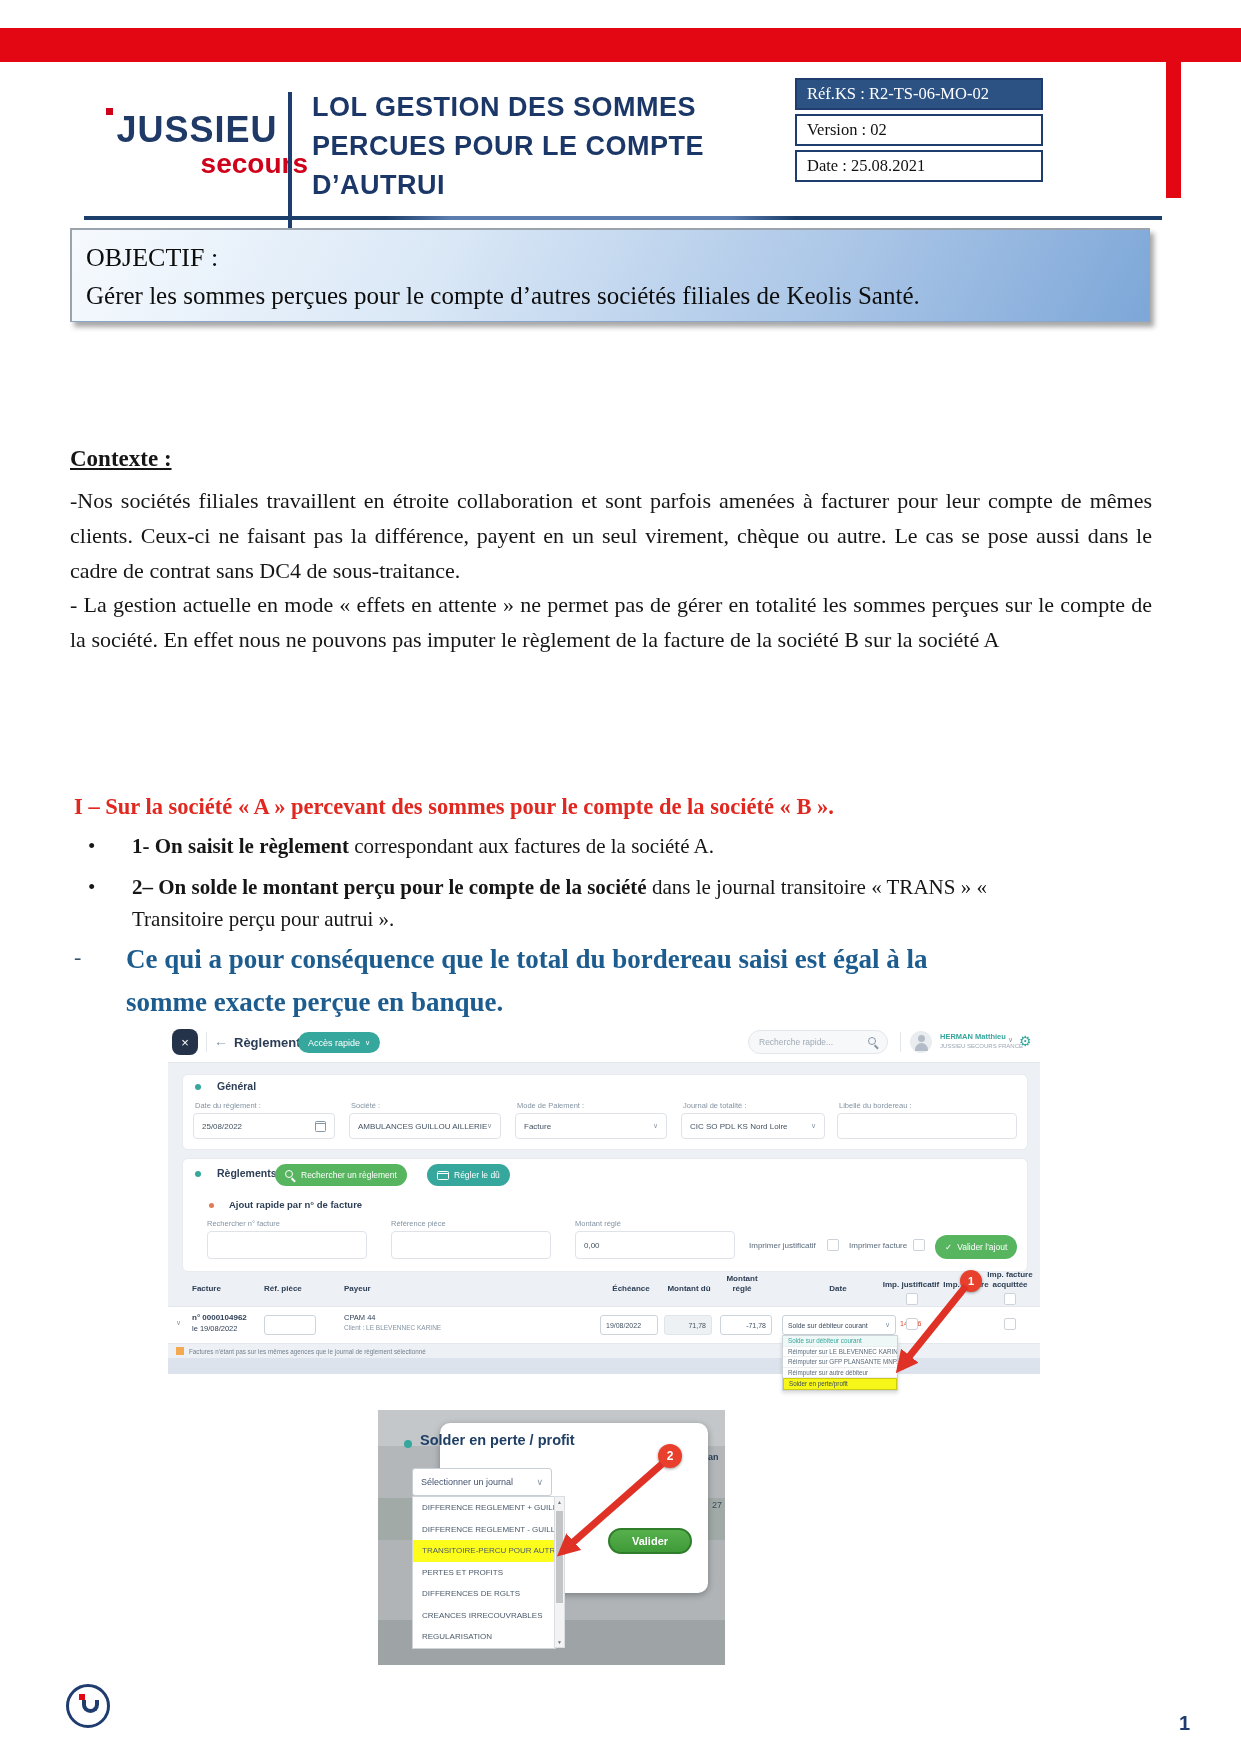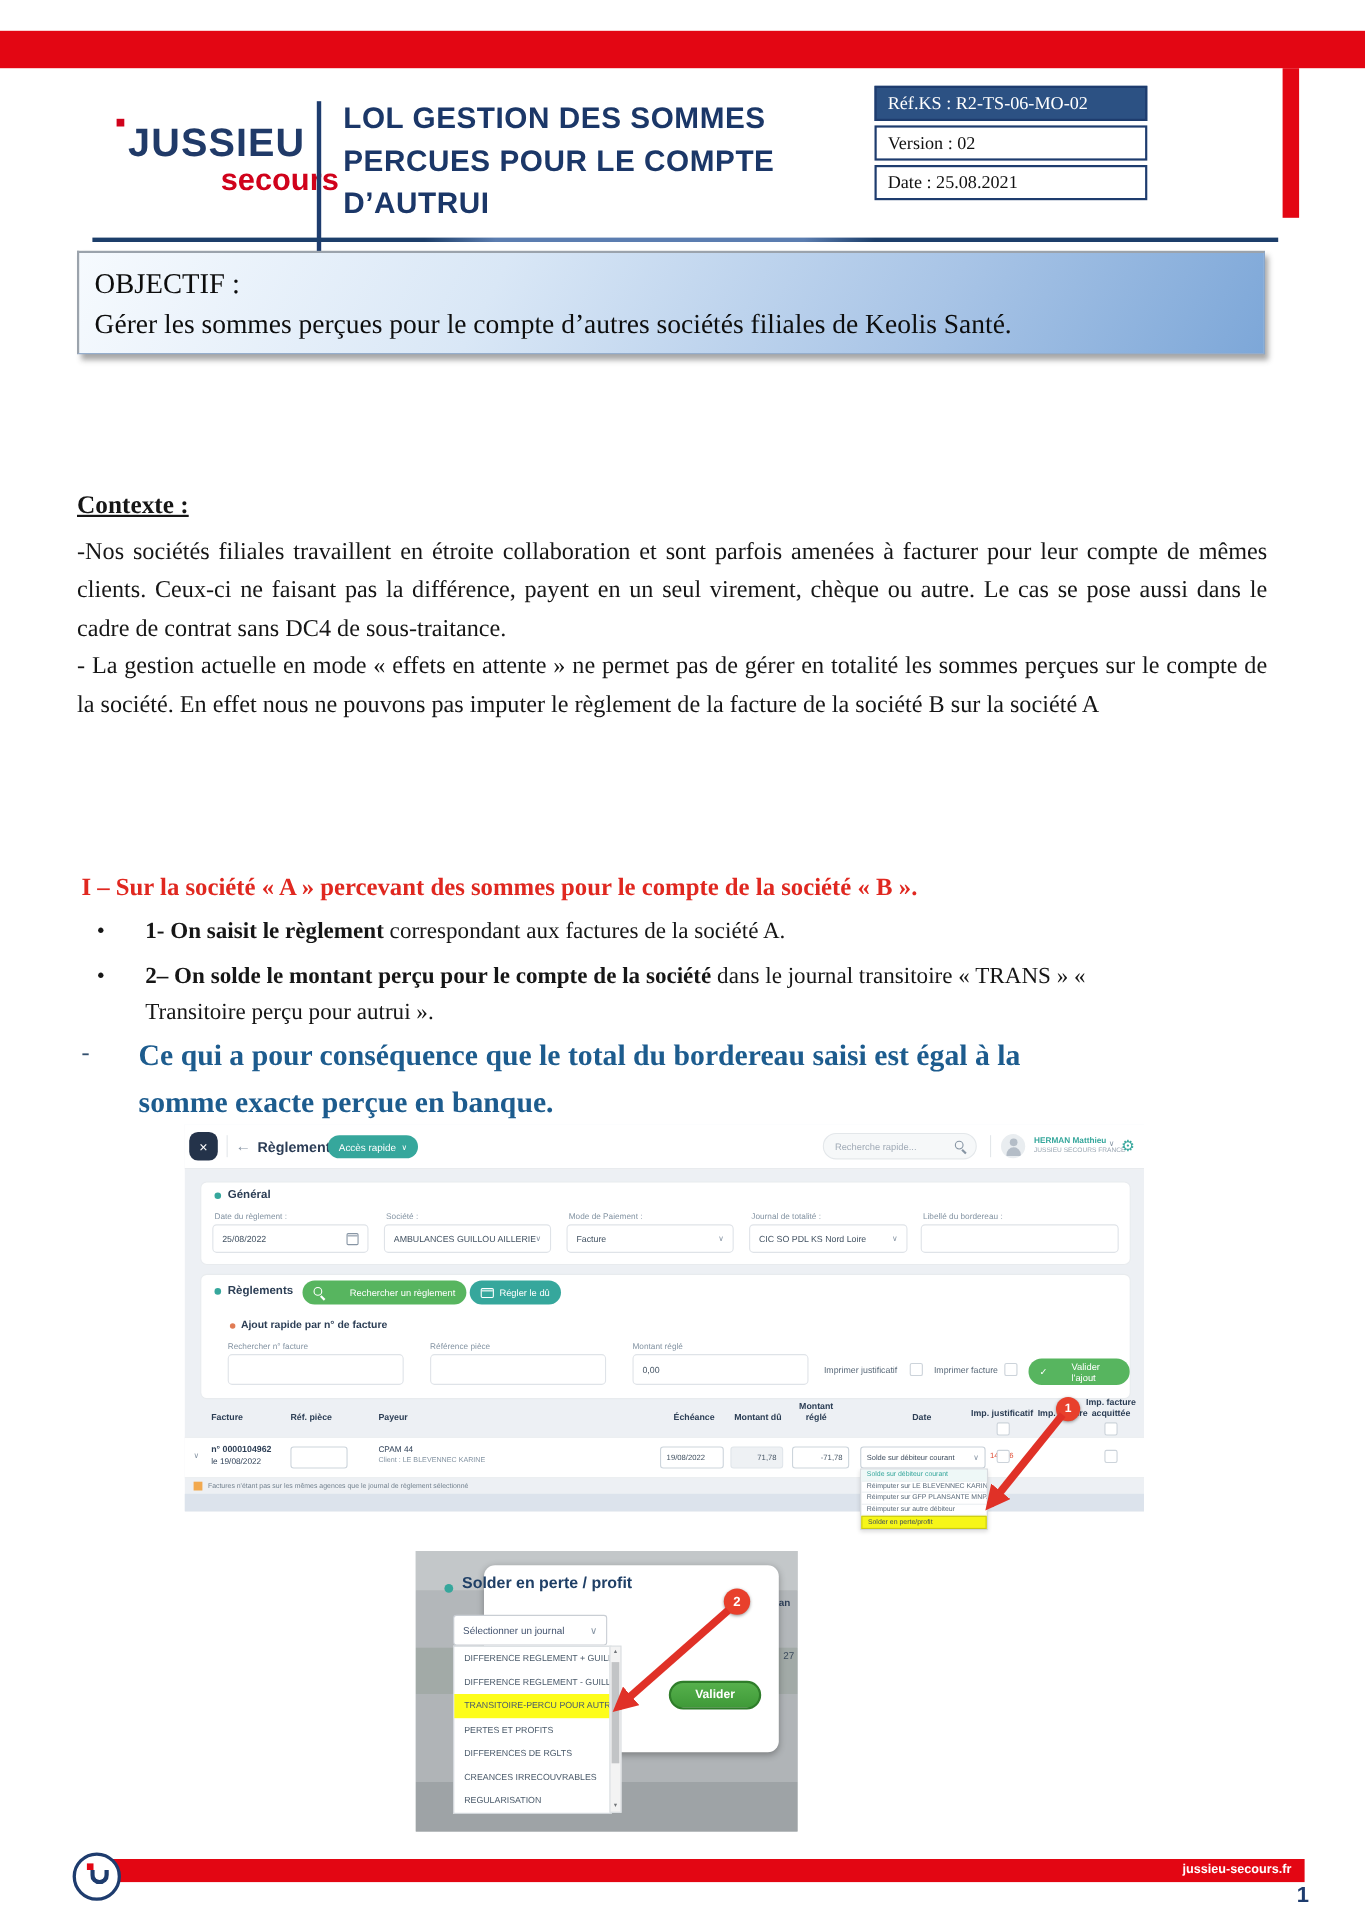--- a/index.html
+++ b/index.html
@@ -62,30 +62,30 @@
   .tdiv{position:absolute;top:10px;width:1px;height:20px;background:#e3e7ea;}
   .av{position:absolute;left:742px;top:9px;width:22px;height:22px;border-radius:50%;background:#e9edf0;overflow:hidden;}
   .av .h{width:7px;height:7px;border-radius:50%;background:#b4bdc7;margin:4px auto 0;}
   .av .b{width:13px;height:8px;border-radius:7px 7px 0 0;background:#b4bdc7;margin:1px auto 0;}
   .uname{position:absolute;left:772px;top:10px;font-size:7.5px;font-weight:bold;color:#36a79c;white-space:nowrap;}
   .uorg{position:absolute;left:772px;top:21px;font-size:6px;color:#9aa6b2;white-space:nowrap;}
   .uchev{position:absolute;left:840px;top:14px;font-size:7px;color:#8795a4;}
   .gear{position:absolute;left:851px;top:11px;font-size:14px;color:#36a79c;}
   .panel{position:absolute;left:14px;width:844px;background:#fff;border:1px solid #e8ebee;border-radius:6px;}
   .dot{position:absolute;width:6px;height:6px;border-radius:50%;background:#36a79c;}
-  .sec-t{position:absolute;font-size:10.5px;font-weight:bold;color:#2c3e55;}
+  .sec-t{position:absolute;font-size:10.5px;font-weight:bold;color:#2c3e55;margin-left:10px;}
   .lbl{position:absolute;font-size:7.5px;color:#8494a3;white-space:nowrap;}
   .fld{position:absolute;height:26px;background:#fff;border:1px solid #dfe3e8;border-radius:4px;
        font-size:8px;color:#425262;display:flex;align-items:center;padding:0 8px;box-sizing:border-box;}
   .fld .sp{flex:1;white-space:nowrap;overflow:hidden;}
   .chev{color:#8795a4;font-size:7px;}
   .cal{width:9px;height:9px;border:1.2px solid #8795a4;border-radius:1.5px;position:relative;}
   .cal:after{content:"";position:absolute;left:0;right:0;top:1px;height:1.4px;background:#8795a4;}
   .gbtn{position:absolute;height:22px;border-radius:11px;background:#57b55f;color:#fff;font-size:8.5px;
-        display:flex;align-items:center;gap:22px;padding:0 10px;}
+        display:flex;align-items:center;gap:5px;padding:0 10px;}
   .tbtn{position:absolute;height:22px;border-radius:11px;background:#36a79c;color:#fff;font-size:8.5px;
         display:flex;align-items:center;gap:5px;padding:0 10px;}
   .cardic{width:10px;height:7px;border:1.2px solid #fff;border-radius:1.5px;position:relative;}
   .cardic:after{content:"";position:absolute;left:0;right:0;top:1px;height:1.4px;background:#fff;}
   .odot{position:absolute;width:5px;height:5px;border-radius:50%;background:#e07b54;}
   .cb{position:absolute;width:12px;height:12px;background:#fff;border:1px solid #ccd3da;border-radius:2px;box-sizing:border-box;}
   .cbl{position:absolute;font-size:8px;color:#5a6a7a;white-space:nowrap;}
   .hd{position:absolute;font-size:8px;font-weight:bold;color:#2c3e55;text-align:center;line-height:1.25;}
   .s1row{position:absolute;left:0;top:284px;width:872px;height:36px;background:#fff;
          border-top:1px solid #e4e8ec;border-bottom:1px solid #e4e8ec;}
@@ -402,20 +402,19 @@
     <svg class="arrow" style="left:150px;top:40px;" width="160" height="130">
       <defs>
           <marker id="ah2" viewBox="0 0 10 10" refX="7" refY="5" markerWidth="3.2" markerHeight="3.2" orient="auto">
             <path d="M0,0 L10,5 L0,10 z" fill="#e03127"></path>
           </marker>
         </defs>
       <line x1="134" y1="14" x2="34" y2="102" stroke="#e03127" stroke-width="7" marker-end="url(#ah2)"></line>
     </svg>
   </div>
 
-  <div class="abs foot-red"><span>jussieu-secours.fr</span></div>
   <div class="abs foot-logo">
     <span class="udot"></span>
     <span class="ushape"></span>
   </div>
   <div class="abs pagenum">1</div>
 
 </div>
 
 </body></html>

